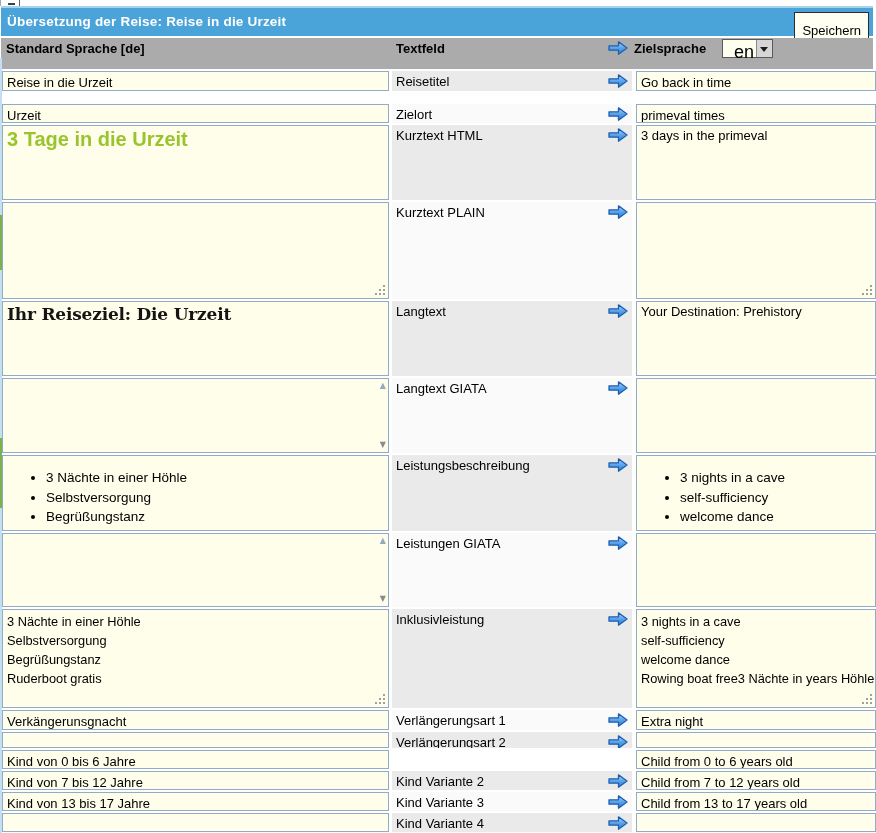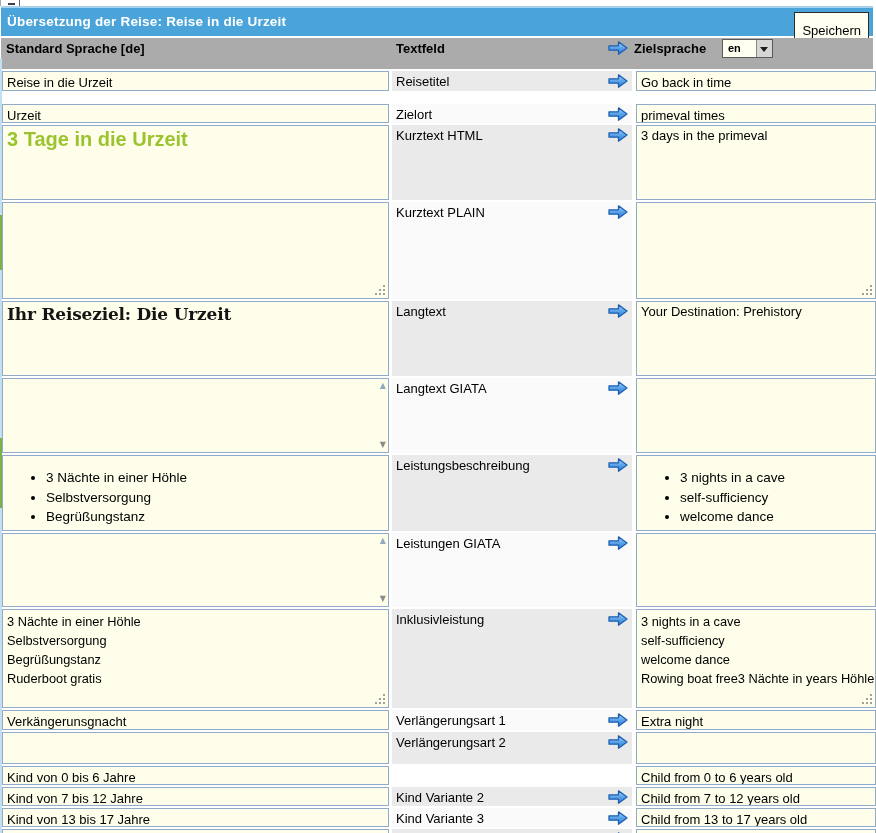--- a/index.html
+++ b/index.html
@@ -20,21 +20,21 @@
   .save-btn{position:absolute;right:4px;top:4px;height:36px;padding:0 7px;
     background:#fffff2;border:1px solid #2b2b2b;font:13px "Liberation Sans",sans-serif;color:#000;}
 
   
   .header-row{position:relative;height:31px;background:#ABABAB;margin:0 3px 2px 1px;}
   .h-label{position:absolute;top:3px;font-weight:bold;white-space:nowrap;}
   .h-src{left:5px;} .h-field{left:395px;} .h-target{left:633px;}
   .h-arrow{position:absolute;left:606px;top:2px;}
   .lang-select{position:absolute;left:721px;top:1px;width:51px;height:19px;display:flex;
     background:#fffff0;border:1px solid #5a5a5a;box-sizing:border-box;}
-  .lang-value{flex:1;padding:2px 0 0 5px;font-weight:bold;font-size:11px;}
+  .lang-value{flex:1;padding:2px 0 0 11px;font-weight:normal;font-size:18px;}
   .lang-btn{position:relative;width:15px;background:#d6d6d6;border-left:1px solid #8a8a8a;}
   .lang-btn .tri{position:absolute;left:3px;top:7px;width:0;height:0;
     border:4px solid transparent;border-top:5px solid #1c1c1c;}
 
   
   #rows .row{position:relative;margin:0 0 2px 0;}
   .cell{position:absolute;top:0;bottom:0;box-sizing:border-box;overflow:hidden;}
   .cell-src{left:2px;width:387px;}
   .cell-mid{left:392px;width:240px;}
   .cell-tgt{left:636px;width:240px;}
@@ -366,21 +366,21 @@
                 </linearGradient>
               </defs>
               <path d="M2 5.8 H11.5 V1.8 L20 8 L11.5 14.2 V10.2 H2 Z" fill="url(#ag)" stroke="#1d5fb0" stroke-width="1.3" stroke-linejoin="round"></path>
             </svg>
           </span>
         </div>
         <div class="cell cell-tgt tinput">
           <div class="content">Extra night</div>
         </div>
       </div>
-      <div class="row" style="height: 32px;">
+      <div class="row" style="height: 16px;">
         <div class="cell cell-src tinput">
           <div class="content"></div>
         </div>
         <div class="cell cell-mid alt-gray">
           <span class="flabel">Verlängerungsart 2</span>
           <span class="arrow">
             <svg width="22" height="16" viewBox="0 0 22 16">
               <defs>
                 <linearGradient id="ag" x1="0" y1="0" x2="0" y2="1">
                   <stop offset="0" stop-color="#a8d8fb"></stop>

